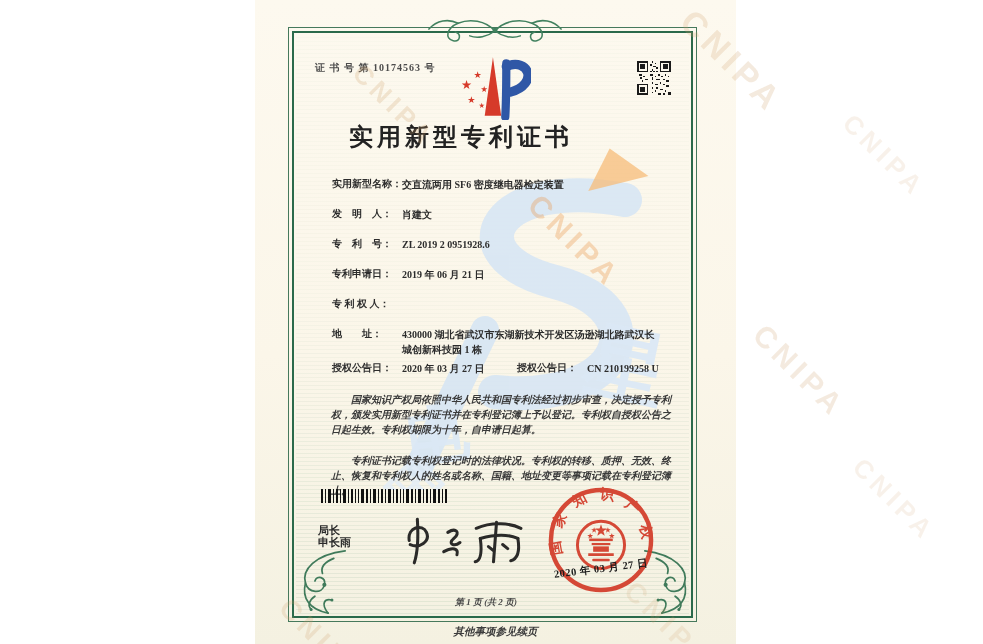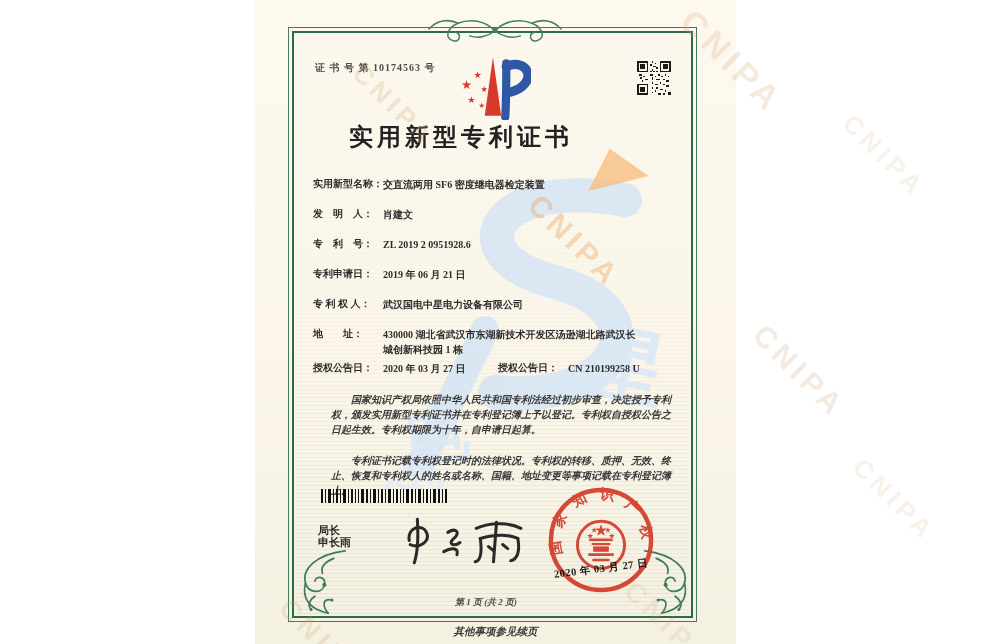--- a/index.html
+++ b/index.html
@@ -54,21 +54,21 @@
 
   
   .content{position:absolute;inset:0;z-index:4;color:#2c2c2c;}
   .cert-no{position:absolute;left:60px;top:61px;font-size:10px;letter-spacing:1px;color:#4c4c4c;font-weight:600;}
   .logo{position:absolute;left:204px;top:56px;width:72px;height:64px;}
   .qr{position:absolute;left:382px;top:61px;width:34px;height:34px;}
   .title{
     position:absolute;left:37px;top:121px;width:338px;text-align:center;
     font-size:24px;font-weight:bold;letter-spacing:4px;color:#222;
   }
-  .fields{position:absolute;left:58px;top:177px;width:330px;font-size:10px;font-weight:600;}
+  .fields{position:absolute;left:77px;top:177px;width:330px;font-size:10px;font-weight:600;}
   .frow{display:flex;align-items:flex-start;min-height:30px;line-height:14px;}
   .fl{flex:0 0 70px;white-space:nowrap;}
   .fv{flex:1;line-height:15px;}
   .fv.addr{max-width:258px;}
   .fv.w1{flex:0 0 115px;}
   .paras{
     position:absolute;left:60px;top:376px;width:378px;
     font-size:10px;line-height:15px;font-style:italic;color:#3a3a3a;font-weight:600;
   }
   .paras p{margin:16px;text-indent:2em;}
@@ -237,21 +237,20 @@
         <div class="frow">
           <span class="fl">专　利　号：</span>
           <span class="fv">ZL 2019 2 0951928.6</span>
         </div>
         <div class="frow">
           <span class="fl">专利申请日：</span>
           <span class="fv">2019 年 06 月 21 日</span>
         </div>
         <div class="frow">
           <span class="fl">专 利 权 人：</span>
-          <span class="fv">武汉国电中星电力设备有限公司</span>
         </div>
         <div class="frow" style="min-height:34px;">
           <span class="fl">地　　址：</span>
           <span class="fv addr">430000 湖北省武汉市东湖新技术开发区汤逊湖北路武汉长城创新科技园 1 栋</span>
         </div>
         <div class="frow">
           <span class="fl">授权公告日：</span>
           <span class="fv w1">2020 年 03 月 27 日</span>
           <span class="fl">授权公告日：</span>
           <span class="fv">CN 210199258 U</span>

